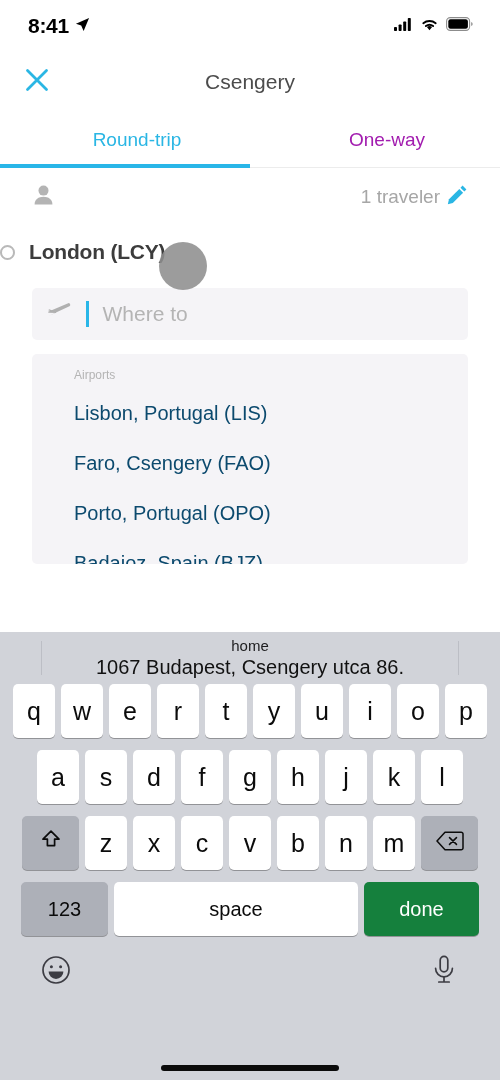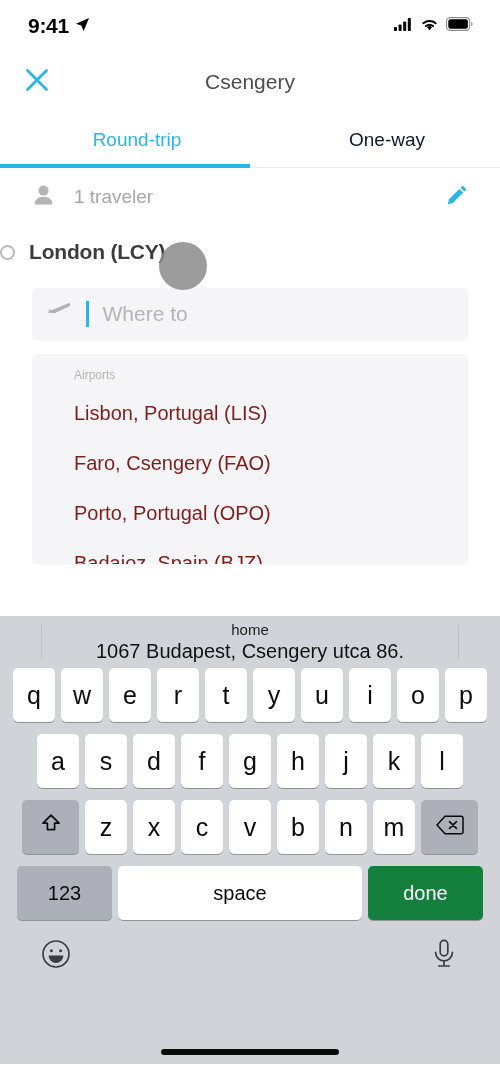--- a/index.html
+++ b/index.html
@@ -43,36 +43,36 @@
   
   .tabs {
     display:flex; width:100%; height:56px;
     position:relative; background:#fff;
   }
   .tab {
     flex:1; display:flex; align-items:center; justify-content:center;
     font-size:19px; cursor:pointer;margin-left:24px;
   }
   .tab.active { color:#2ab6e4; }
-  .tab.inactive { color:#0f172a; }
+  .tab.inactive { color:#a21caf; }
   .tabs-rule {
     position:absolute; bottom:0; left:0; width:100%; height:1px;
     background:#ececec;
   }
   .tabs-ind {
     position:absolute; bottom:0; left:0; width:250px; height:4px;
     background:#29b6e8;
   }
 
   
   .traveler-row {
     height:58px; display:flex; align-items:center;
     padding:0 26px 0 34px; background:#fff;
   }
-  .trav-left { display:flex; align-items:center; gap:21px; flex:1; }
+  .trav-left { display:flex; align-items:center; gap:21px; flex:1;justify-content:space-between; }
   .trav-label { font-size:19px; color:#a6a6a6; }
   .trav-edit { width:34px; height:34px; display:flex; align-items:center; justify-content:center; cursor:pointer; }
 
   
   .origin-row {
     height:52px; display:flex; align-items:center; gap:14px;
     background:#fff;
   }
   .origin-dot {
     width:15px; height:15px; border-radius:50%;
@@ -97,26 +97,26 @@
     margin:14px 32px 0 32px;
     background:#f5f4f7; border-radius:5px;
     padding:14px 0 0 0; overflow:hidden;
     height:210px;
   }
   .sugg-head {
     font-size:12px; color:#b4b4b4; padding:0 0 6px 42px;
   }
   .sugg-item {
     height:50px; display:flex; align-items:center;
-    padding-left:42px; font-size:20px; color:#7f1d1d; cursor:pointer;
+    padding-left:42px; font-size:20px; color:#0c4a6e; cursor:pointer;
   }
 
   
   .keyboard {
-    position:absolute; left:0; bottom:16px; width:500px; height:448px;
+    position:absolute; left:0; bottom:0; width:500px; height:448px;
     background:#d1d3d9;
     display:flex; flex-direction:column;
   }
   .kb-suggest {
     height:52px; position:relative;
     display:flex; align-items:center; justify-content:center;
   }
   .kb-sg-div {
     position:absolute; top:9px; width:1px; height:34px; background:#bcbec5;
   }
@@ -138,21 +138,21 @@
     box-shadow:0 1px 0 rgba(0,0,0,0.30);
     display:flex; align-items:center; justify-content:center;
     font-size:25px; color:#0b0b0b; cursor:pointer;
     width:42px; height:54px;
   }
   .key.dark {
     background:#adb0b8; box-shadow:0 1px 0 rgba(0,0,0,0.30);
   }
   .key.shift { width:57px; }
   .key.del { width:57px; }
-  .key.num { width:95px; font-size:20px; height:54px; }
+  .key.num { width:87px; font-size:20px; height:54px; }
   .key.space { width:244px; font-size:20px; height:54px; }
   .key.done {
     width:115px; background:#15803d; color:#fff; font-size:20px; height:54px;
   }
   .kb-row.r2 { padding:0 22px; }
 
   .kb-bottom {
     flex:1; display:flex; align-items:flex-start; justify-content:space-between;
     padding:6px 38px 0 38px; position:relative;
   }
@@ -168,21 +168,21 @@
     width:48px; height:48px; border-radius:50%;
     background:#8e8e8e; opacity:0.88;
     pointer-events:none;
   }
 </style>
 </head>
 <body>
 
 <div class="statusbar">
   <div class="sb-left">
-    <span class="sb-time">9:41</span>
+    <span class="sb-time">8:41</span>
     <span class="sb-loc">
       <svg width="15" height="15" viewBox="0 0 16 16">
           <path d="M15 1L1 7.2l5.6 1.9L9.2 15 15 1z" fill="#000"></path>
         </svg>
     </span>
   </div>
   <div class="sb-right">
     <span>
       <svg width="19" height="13" viewBox="0 0 19 13">
         <rect x="0" y="9" width="3" height="4" rx="0.8" fill="#000"></rect>

